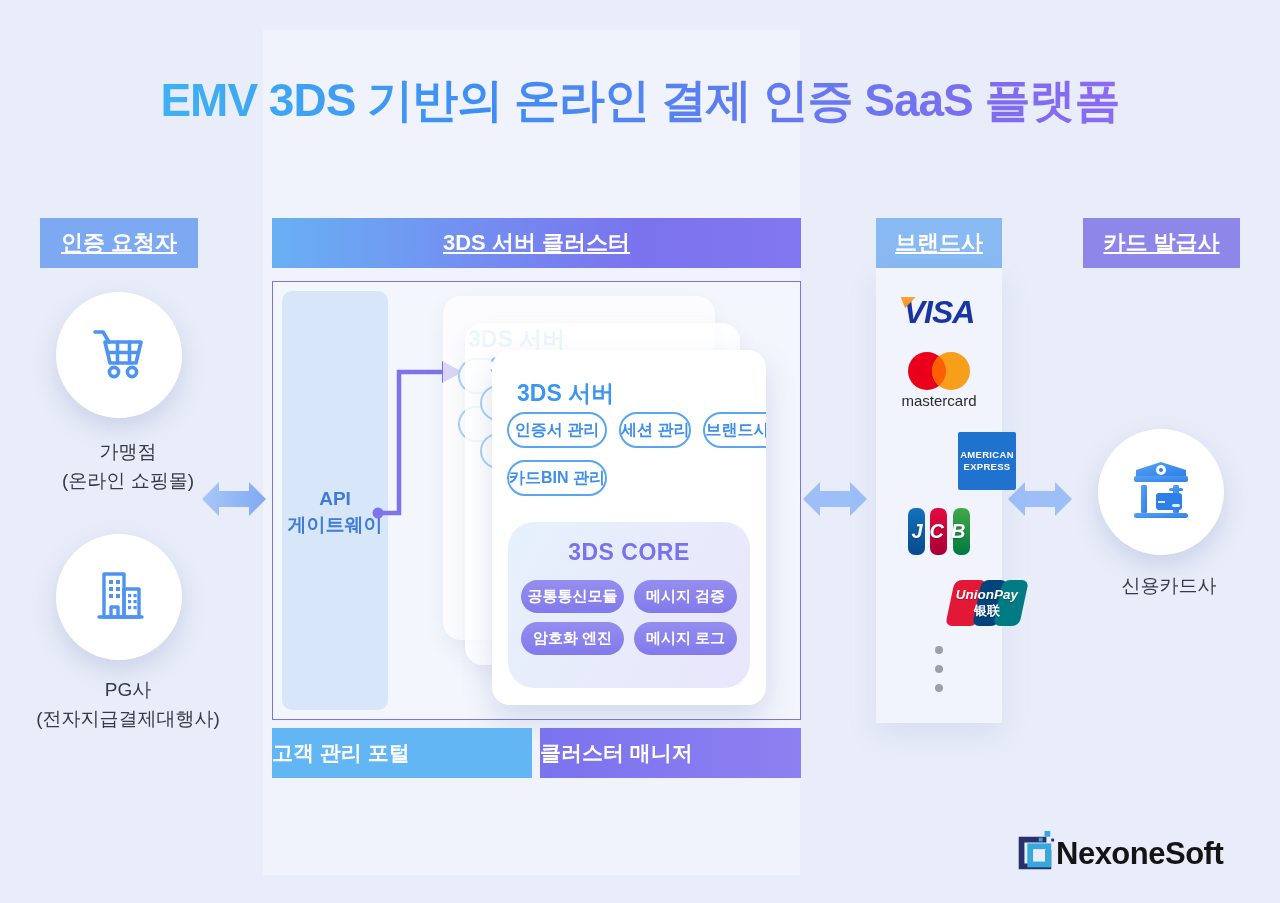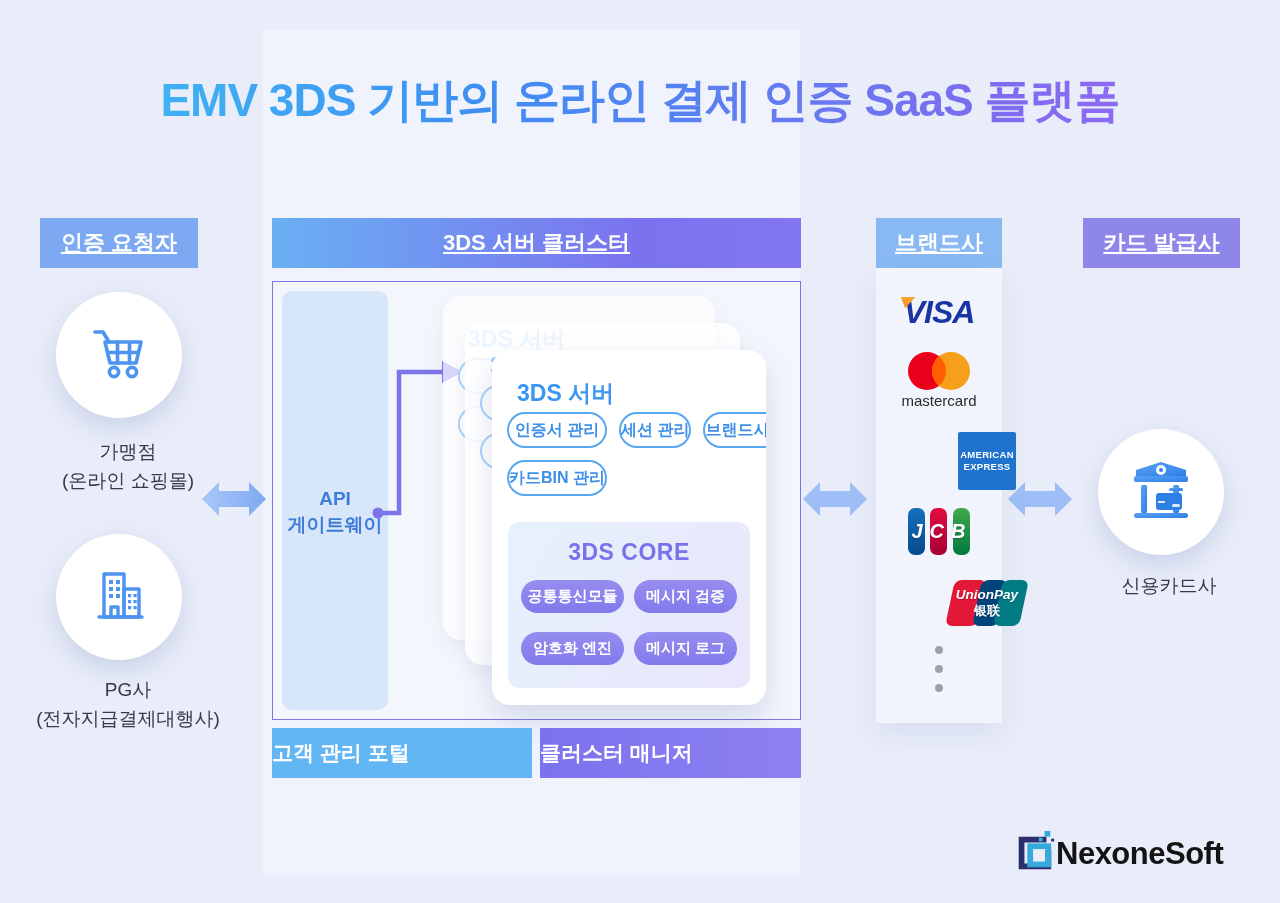--- a/index.html
+++ b/index.html
@@ -68,25 +68,25 @@
     font-weight:800; color:#3B96F0;margin-top:8px; }
   .ghost .card-title { color:rgba(59,150,240,.55); filter:blur(.7px); }
   .pill-grid { position:absolute; left:15px; top:62px; width:244px;
     display:grid; grid-template-columns:1fr 1fr 1fr; gap:12px; }
   .pill-o { height:36px; border:2px solid #58A5F2; border-radius:999px;
     background:#fff; color:#3D8FEA; font-size:16px; font-weight:600;
     display:flex; align-items:center; justify-content:center; white-space:nowrap; }
   .ghost .pill-o { border-color:rgba(85,164,242,.5); color:transparent; filter:blur(.6px); }
 
   .core-box { position:absolute; left:16px; top:172px; width:242px; height:166px;
-    border-radius:12px; background:linear-gradient(120deg,#E6F1FC 0%,#E9E6FB 100%); }
+    border-radius:26px; background:linear-gradient(120deg,#E6F1FC 0%,#E9E6FB 100%); }
   .core-title { margin-top:17px; text-align:center; color:#7A71EC;
     font-size:23px; font-weight:800; letter-spacing:.5px; }
   .core-grid { margin:14px 13px 0; display:grid; grid-template-columns:1fr 1fr;
-    gap:19px 10px; }
+    gap:9px 10px; }
   .pill-f { height:33px; border-radius:999px; color:#fff; font-size:15px;
     font-weight:600; display:flex; align-items:center; justify-content:center;
     background:linear-gradient(180deg,#958DEF,#827AEC); white-space:nowrap; }
 
   
   .fbox { height:50px; line-height:50px; text-align:left; color:#fff;
     font-size:21px; font-weight:700; }
   .fbox-portal { left:272px; top:728px; width:260px; background:#62B6F3; }
   .fbox-manager { left:540px; top:728px; width:261px;
     background:linear-gradient(90deg,#7B72EE,#8D80F1); }

